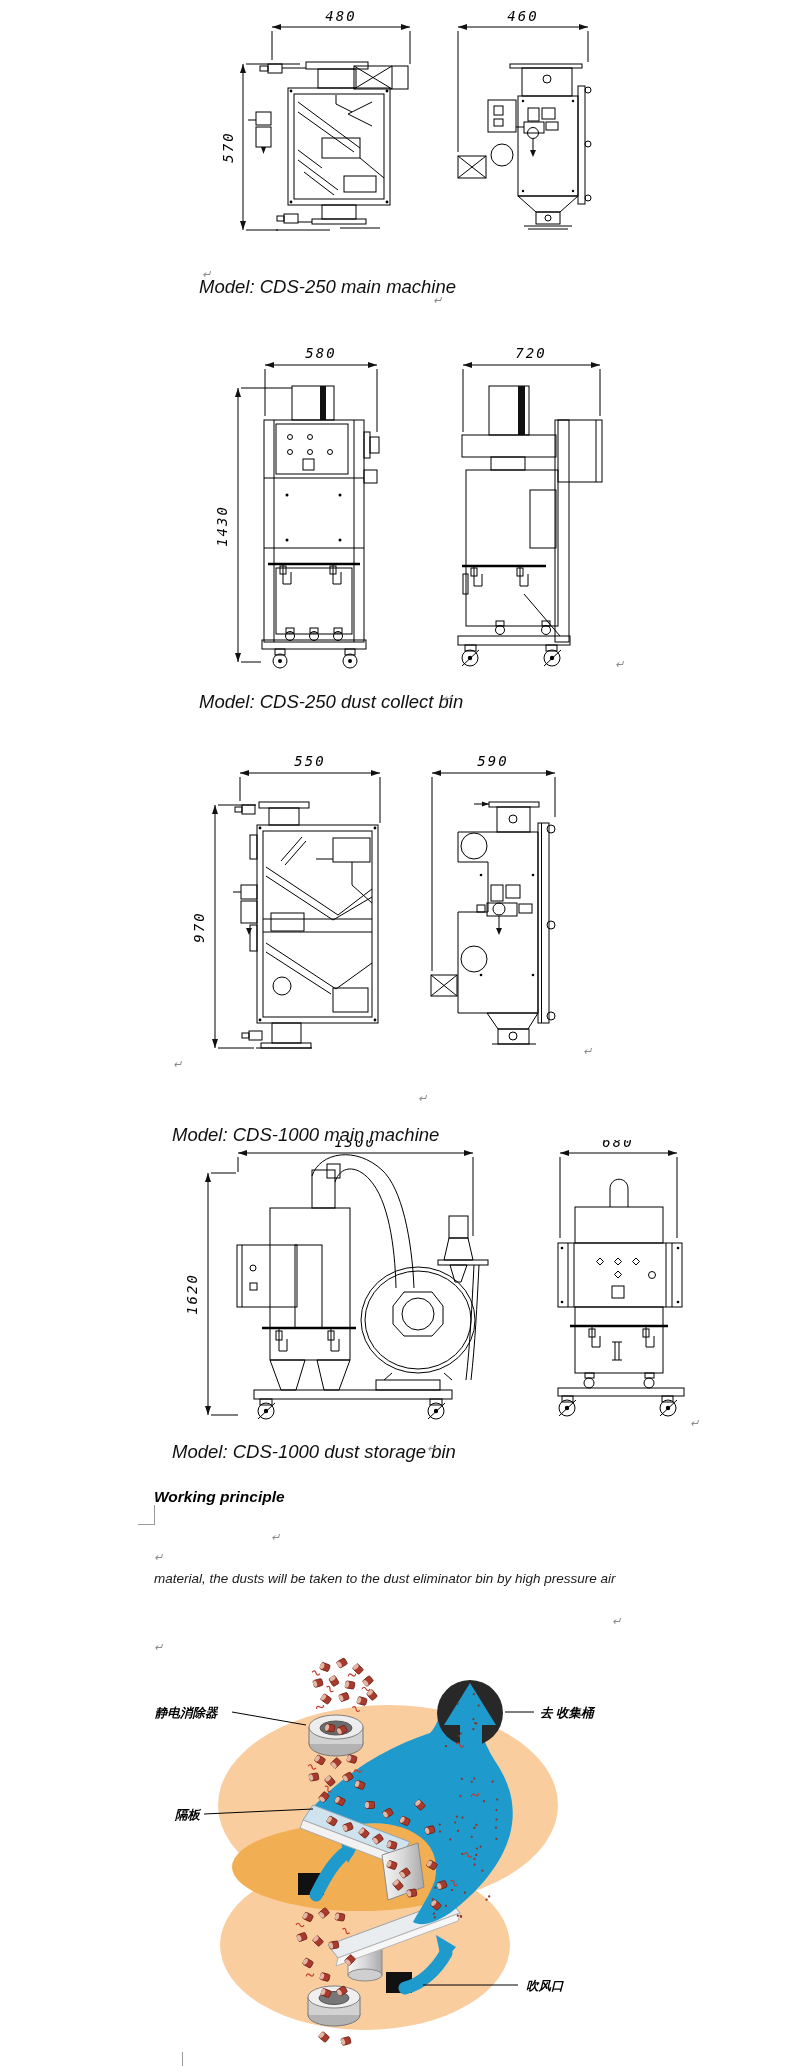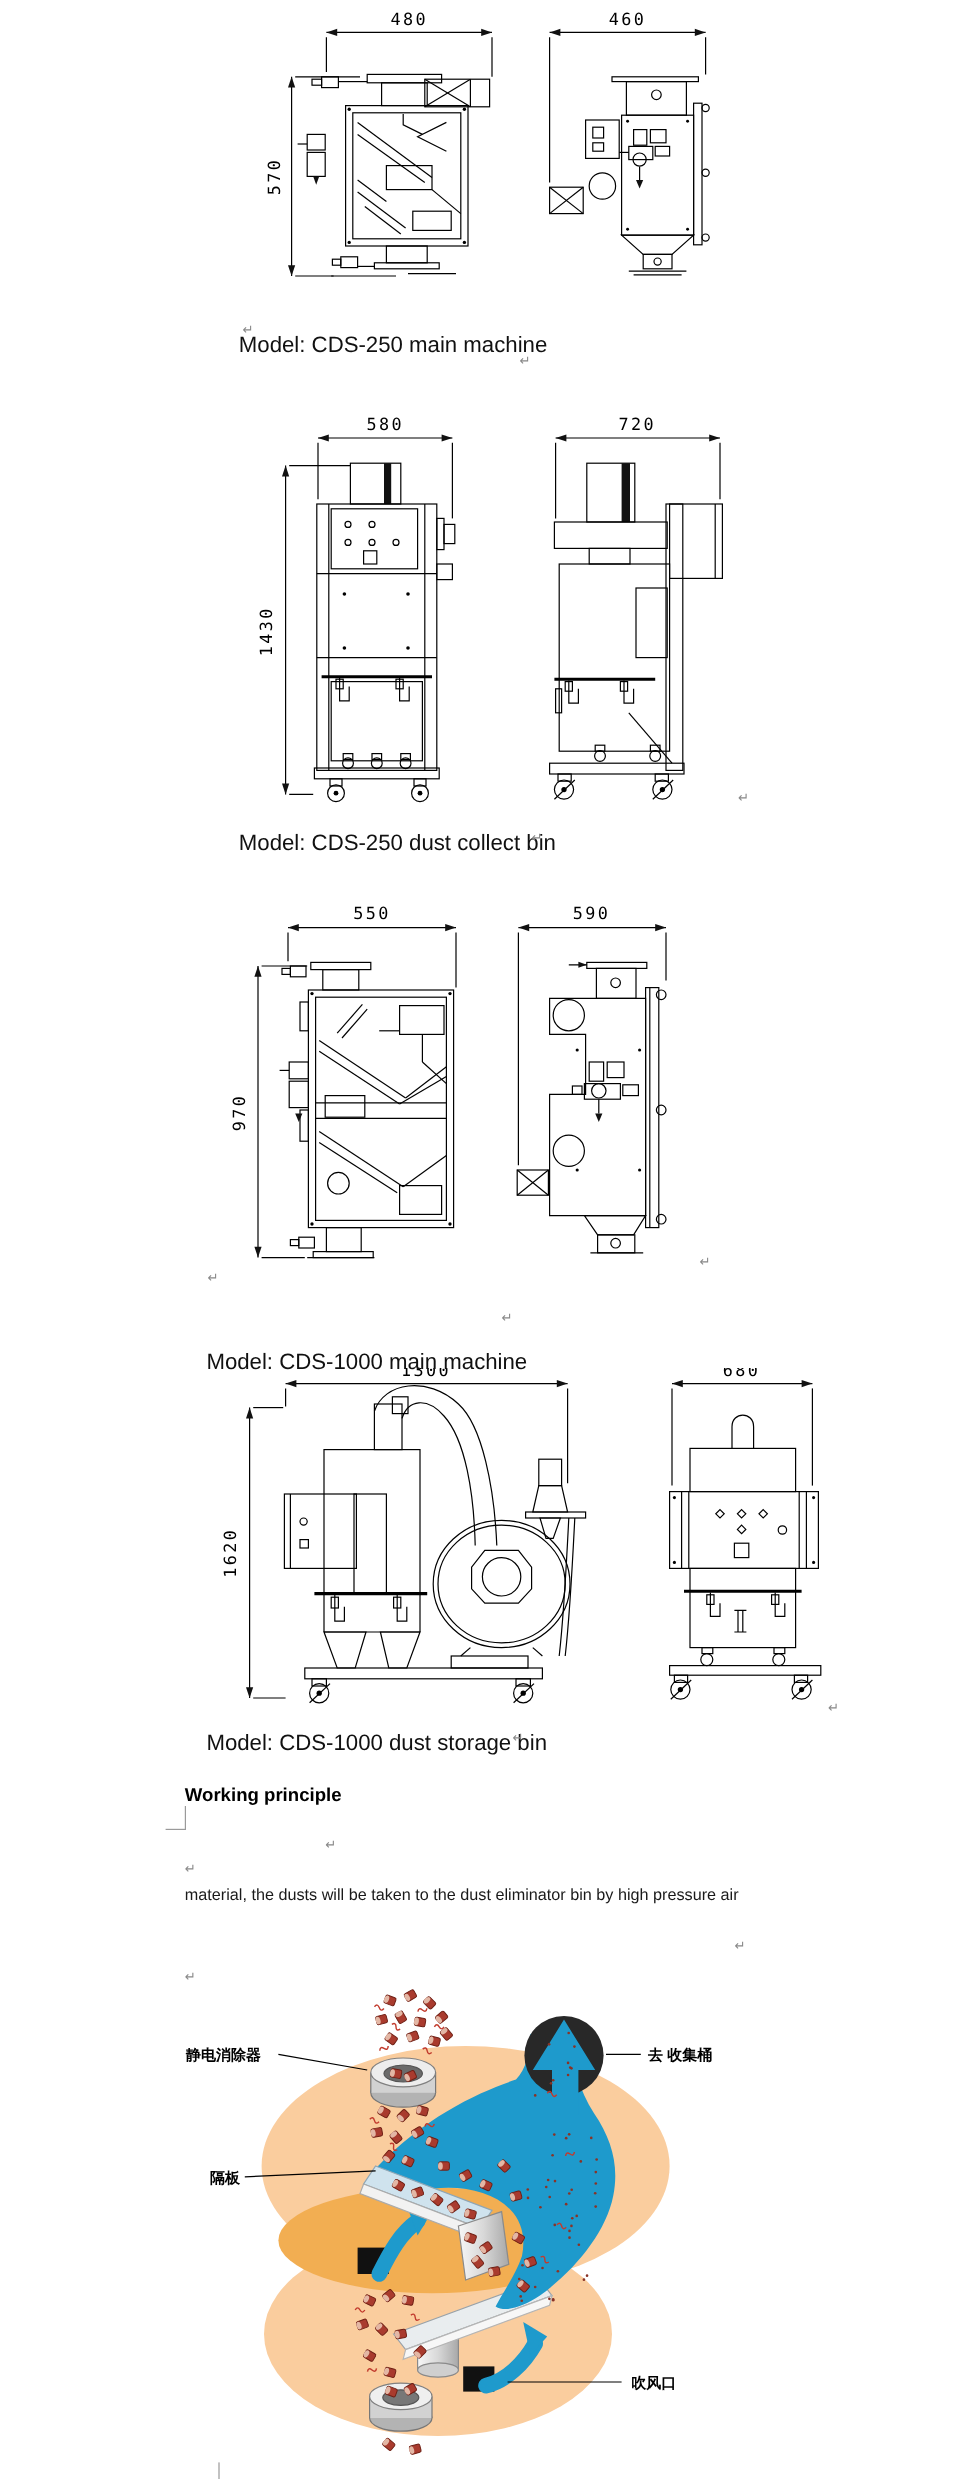--- a/index.html
+++ b/index.html
@@ -1,17 +1,17 @@
 <!DOCTYPE html>
 <html><head>
 <meta charset="utf-8">
 <style>
   html,body{margin:0;padding:0;background:#fff;}
   .page{position:relative;width:800px;height:2066px;background:#ffffff;
-        font-family:"Liberation Sans",sans-serif;overflow:hidden;color:#1a1a1a;}
+        font-family:"Liberation Sans",sans-serif;overflow:hidden;color:#1a1a1a;font-style:italic;}
   .page svg{position:absolute;left:0;}
   .caption{position:absolute;font-size:18.5px;color:#111;white-space:nowrap;}
   .pilcrow{position:absolute;font-size:11px;color:#8a8a8a;white-space:nowrap;}
   .wp-heading{position:absolute;left:154px;top:1488px;font-size:15.5px;font-weight:bold;color:#000;}
   .wp-par{position:absolute;left:154px;top:1566px;font-size:13.5px;line-height:26px;color:#1a1a1a;white-space:nowrap;}
   .boundary{position:absolute;background:#9a9a9a;}
   .dimtxt{font-family:"DejaVu Sans Mono",monospace;font-size:14px;letter-spacing:2px;fill:#000;}
   .cad line,.cad rect,.cad path,.cad polyline,.cad polygon,.cad circle,.cad ellipse{stroke:#000;fill:none;stroke-width:1;}
   .cad .fillb{fill:#111;stroke:none;}
   .cad .dot{fill:#000;stroke:none;}

